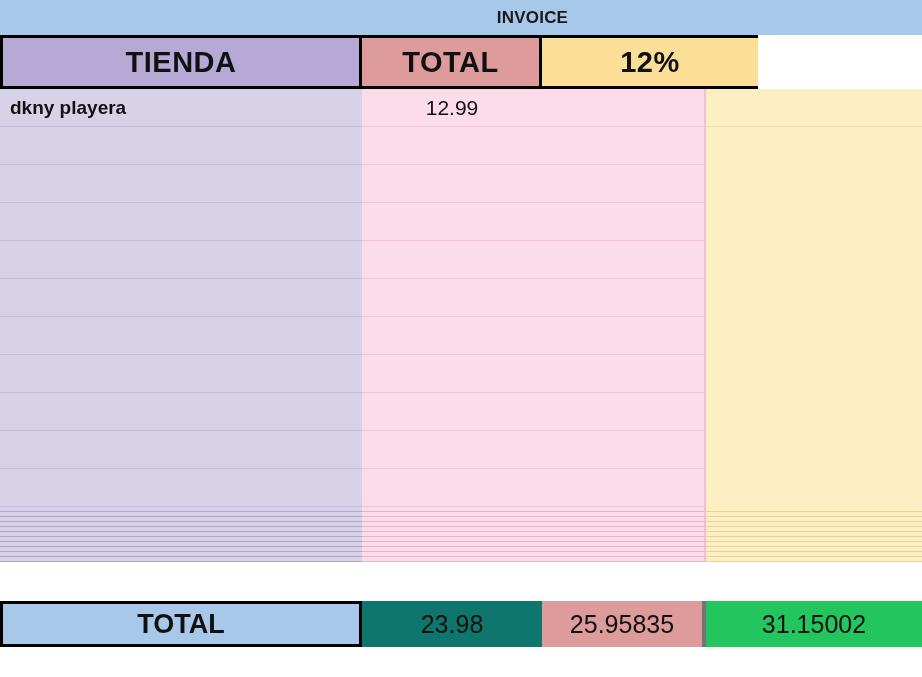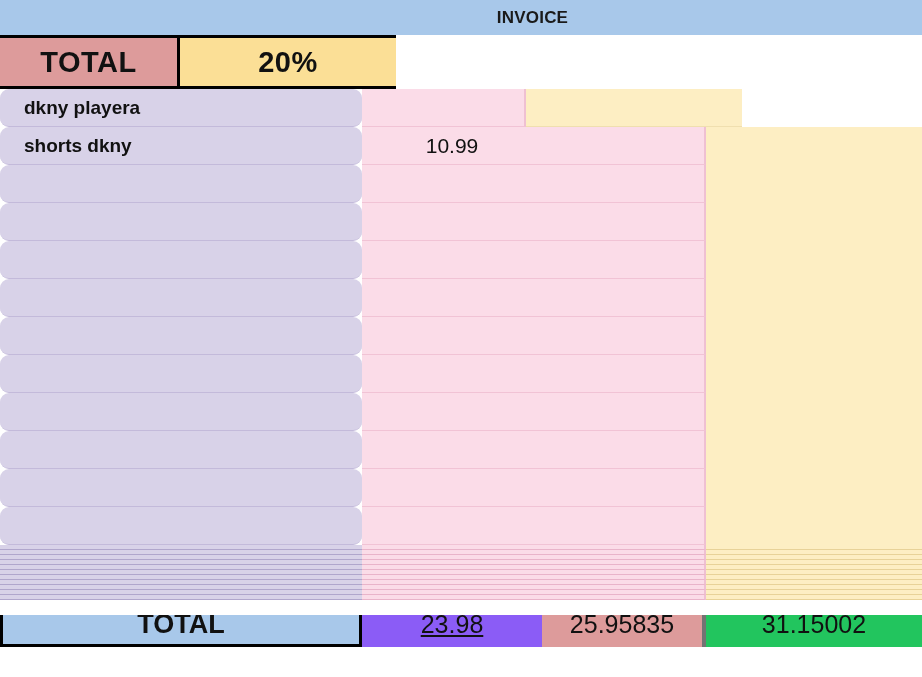--- a/index.html
+++ b/index.html
@@ -101,25 +101,24 @@
     height: 38px;
     display: flex;
     align-items: center;
     font-size: 21px;
     color: #111111;
     border-bottom: 1px solid #bfb6d8;
   }
   .c-item {
     width: 362px;
     background: #d8d2e8;
-    padding-left: 24px;
+    padding-left: 10px;
     font-weight: bold;
     font-size: 19px;
     border-bottom: 1px solid #c3bada;
-    border-radius: 9px;
   }
   .c-total {
     width: 180px;
     background: #fbdce8;
     justify-content: center;
     border-bottom: 1px solid #f1c3d5;
   }
   .c-tax {
     width: 164px;
     background: #fbdce8;
@@ -198,22 +197,21 @@
   }
   .t-label {
     width: 362px;
     background: #a8c8ea;
     border: 3px solid #000000;
     font-weight: bold;
     font-size: 27px;
   }
   .t-total {
     width: 180px;
-    background: #8b5cf6;
-    text-decoration: underline;
+    background: #0f766e;
   }
   .t-tax {
     width: 164px;
     background: #dd9b9b;
     border-right: 4px solid #737373;
   }
   .t-pct {
     width: 216px;
     background: #22c55e;
   }
@@ -230,38 +228,34 @@
 
   <div class="title-row">
     <div class="title-cell title-left"></div>
     <div class="title-cell title-center">
       <span class="title-text">INVOICE</span>
     </div>
     <div class="title-cell title-right"></div>
   </div>
 
   <div class="header-row">
+    <div class="hcell h-tienda">TIENDA</div>
     <div class="hcell h-total">TOTAL</div>
-    <div class="hcell h-pct">20%</div>
+    <div class="hcell h-pct">12%</div>
   </div>
 
   <div class="body-wrap">
 
     <div class="data-row">
       <div class="cell c-item">dkny playera</div>
+      <div class="cell c-total">12.99</div>
       <div class="cell c-tax"></div>
       <div class="cell c-pct first-pct"></div>
     </div>
 
-    <div class="data-row">
-      <div class="cell c-item">shorts dkny</div>
-      <div class="cell c-total">10.99</div>
-      <div class="cell c-tax"></div>
-      <div class="cell c-pct"></div>
-    </div>
 
     <div class="data-row">
       <div class="cell c-item"></div>
       <div class="cell c-total"></div>
       <div class="cell c-tax"></div>
       <div class="cell c-pct"></div>
     </div>
 
     <div class="data-row">
       <div class="cell c-item"></div>

